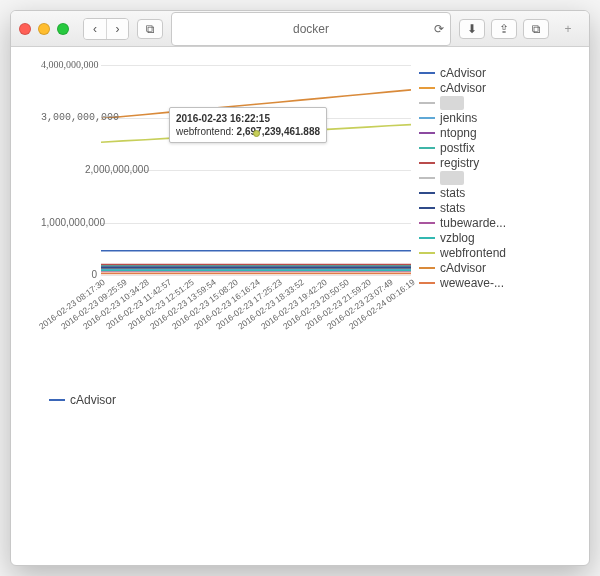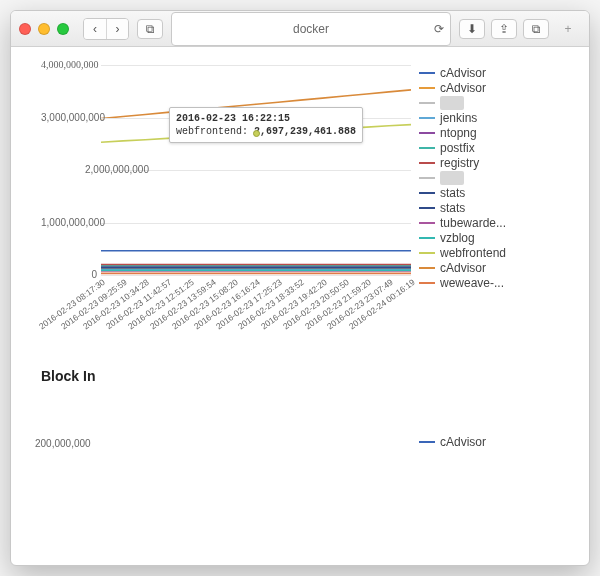--- a/index.html
+++ b/index.html
@@ -33,21 +33,21 @@
   .gridline { position:absolute; left:60px; right:0; height:1px; background:#e6e6e6; }
   svg.lines { position:absolute; left:60px; top:0; width:310px; height:210px; }
   .xticks { position:absolute; left:60px; top:212px; width:310px; height:60px; }
   .xt { position:absolute; font-size:8.5px; color:#666; transform: rotate(-36deg); transform-origin: top right; white-space:nowrap; text-align:right; }
   .legend { margin-left: 8px; font-size:12px; color:#444; }
   .legend-item { display:flex; align-items:center; gap:5px; height:15px; }
   .swatch { width:16px; height:2px; }
   .tooltip {
     position:absolute; background:#fff; border:1px solid #bfbfbf; border-radius:2px;
     padding:4px 6px; font-size:10px; color:#333; box-shadow:0 1px 3px rgba(0,0,0,0.15);
-    line-height:1.3; white-space:nowrap;font-family:Liberation Mono, monospace;
+    line-height:1.3; white-space:nowrap;
   }
   .tooltip b { font-weight:bold; }
   .marker { position:absolute; width:7px; height:7px; border-radius:50%; border:1px solid #9aa33a; background:#c7cf5a; }
   .second { margin-top: 78px; }
   svg { overflow:visible; }
 </style>
 </head>
 <body>
 
 <div class="window">
@@ -128,21 +128,21 @@
             <div class="xt" style="right: 0px; top: 0px;">2016-02-24 00:16:19</div>
           </div>
 
       <div class="gridline" style="top: 210px;"></div>
           <div class="axis-label" style="right: 314px; left: 0px; top: 204px; text-align: right; width: 56px; position: absolute;">0</div>
           <div class="gridline" style="top: 157.5px;"></div>
           <div class="axis-label" style="right: 314px; left: 0px; top: 151.5px; text-align: center; width: 56px; position: absolute;">1,000,000,000</div>
           <div class="gridline" style="top: 105px;"></div>
           <div class="axis-label" style="right: 314px; left: 0px; top: 99px; text-align: right; width: 56px; position: absolute; margin-left: 44px;">2,000,000,000</div>
           <div class="gridline" style="top: 52.5px;"></div>
-          <div class="axis-label" style="right: 314px; left: 0px; top: 46.5px; text-align: right; width: 56px; position: absolute;">3,000,000,000</div>
+          <div class="axis-label" style="right: 314px; left: 0px; top: 46.5px; text-align: right; width: 56px; position: absolute; font-family: Liberation Mono, monospace;">3,000,000,000</div>
           <div class="gridline" style="top: 0px;"></div>
           <div class="axis-label" style="right: 314px; left: 0px; top: -6px; text-align: right; width: 56px; position: absolute; font-family: Liberation Serif, serif;">4,000,000,000</div>
           <div class="tooltip" id="tooltip1" style="left:128px; top:42px;">
           <b>2016-02-23 16:22:15</b><br>
           <span>webfrontend:</span>
           <b>2,697,239,461.888</b>
         </div>
           <div class="marker" id="marker1" style="left: 212px; top: 65.3949px;"></div>
         </div>
       <div class="legend" id="legend1">
@@ -203,25 +203,21 @@
             <span>cAdvisor</span>
           </div>
           <div class="legend-item">
             <div class="swatch" style="background: rgb(224, 123, 74);"></div>
             <span>weweave-...</span>
           </div>
         </div>
     </div>
 
     <div class="second">
-      <h2 class="chart-title">Block In</h2>
       <div class="chart-wrap">
-        <div class="plot" id="plot2" style="height:40px">
-          <div class="axis-label" style="left:-6px; top:28px;">200,000,000</div>
-        </div>
         <div class="legend" id="legend2" style="margin-top:24px;">
         <div class="legend-item">
               <div class="swatch" style="background: rgb(58, 102, 184);"></div>
               <span>cAdvisor</span>
             </div>
           </div>
       </div>
     </div>
 
   </div>

